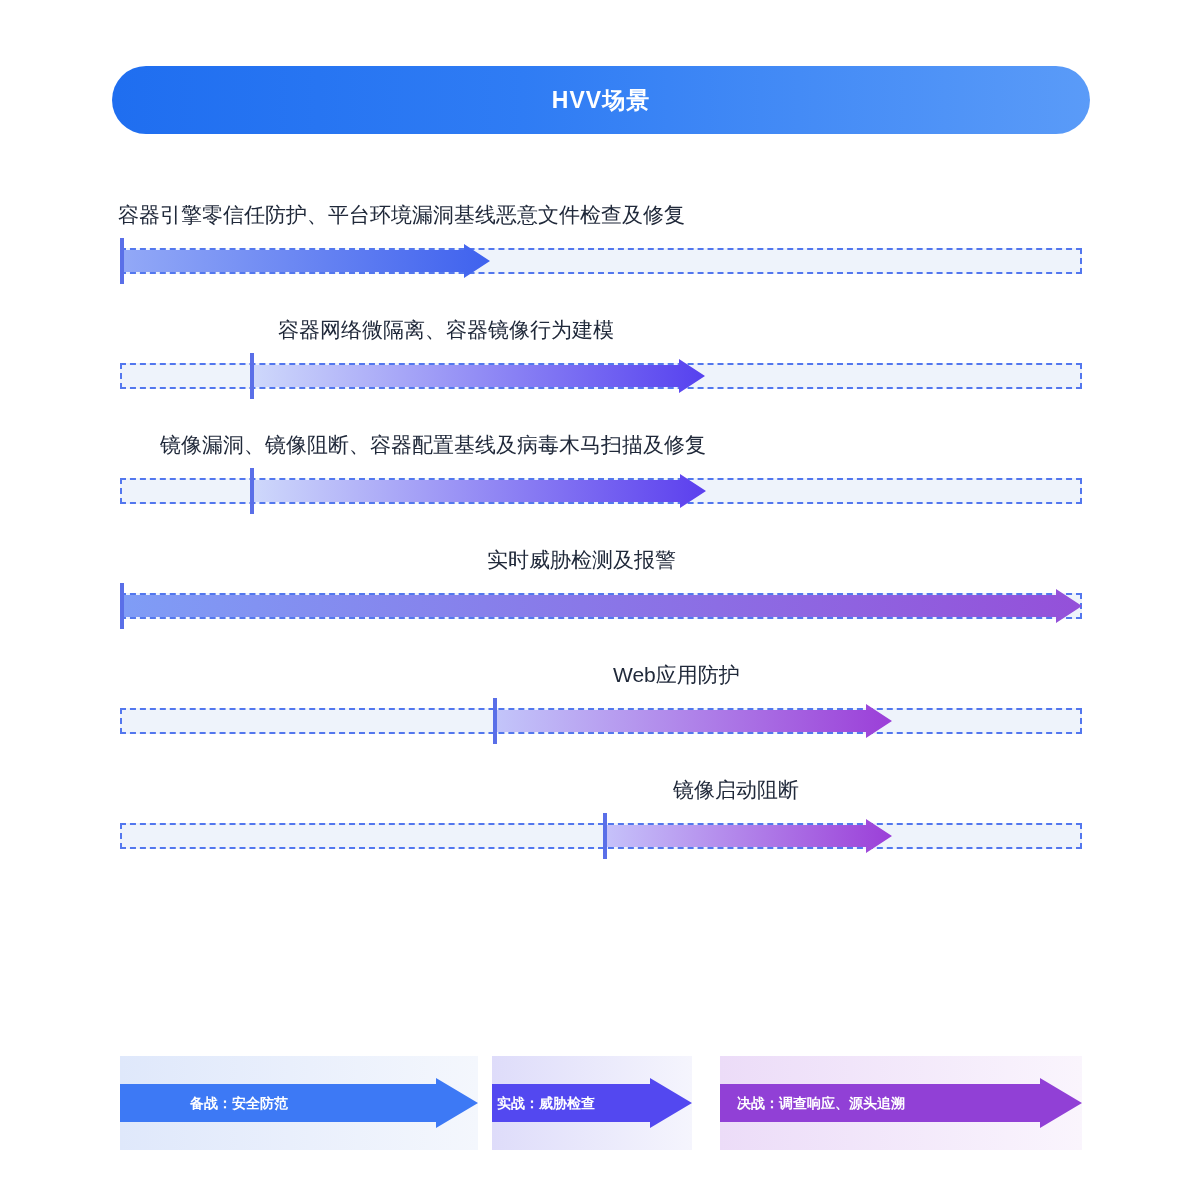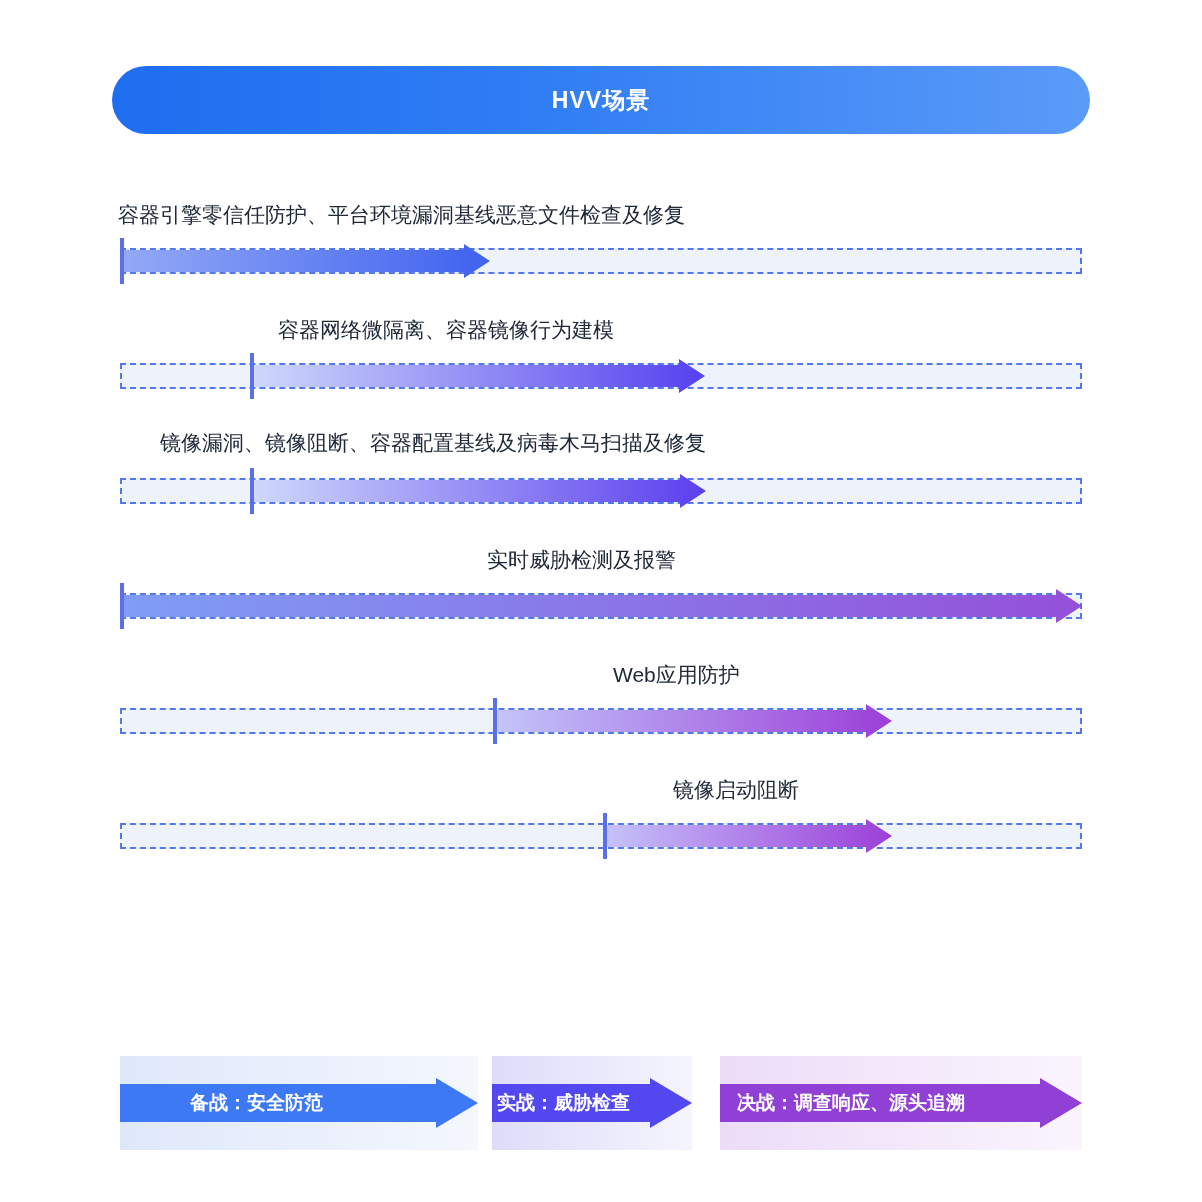--- a/index.html
+++ b/index.html
@@ -129,21 +129,21 @@
     width: 100%;
     height: 100%;
     overflow: visible;
   }
   .phase-label {
     position: absolute;
     top: 22px;
     height: 50px;
     line-height: 50px;
     color: #ffffff;
-    font-size: 19px;
+    font-size: 14px;
     font-weight: 700;
     white-space: nowrap;
     z-index: 4;
   }
 </style>
 </head>
 <body>
 
 <div class="canvas">
 
@@ -191,21 +191,21 @@
             <defs>
               <linearGradient id="rg2" x1="0" y1="0" x2="1" y2="0">
                 <stop offset="0%" stop-color="#cfd9fb"></stop>
                 <stop offset="100%" stop-color="#5b3fee"></stop>
               </linearGradient>
             </defs>
             <path d="M0,6 L430,6 L430,0 L456,17 L430,34 L430,28 L0,28 Z" fill="url(#rg2)"></path>
           </svg>
         </div>
         <div class="row-tick" style="left: 250px; background: rgb(90, 111, 232);"></div>
-        <div class="row-label" style="left: 160px; color: rgb(32, 41, 58); font-family: Liberation Mono, monospace;">镜像漏洞、镜像阻断、容器配置基线及病毒木马扫描及修复</div>
+        <div class="row-label" style="left: 160px; color: rgb(32, 41, 58);">镜像漏洞、镜像阻断、容器配置基线及病毒木马扫描及修复</div>
       </div>
       <div class="row" style="top: 545px;">
         <div class="row-track" style="left: 120px; width: 962px; background: rgb(238, 243, 251); border-color: rgb(83, 119, 238);"></div>
         <div class="row-arrow" style="left: 120px; width: 962px;">
           <svg viewBox="0 0 962 34" preserveAspectRatio="none">
             <defs>
               <linearGradient id="rg3" x1="0" y1="0" x2="1" y2="0">
                 <stop offset="0%" stop-color="#7f9df6"></stop>
                 <stop offset="100%" stop-color="#9450d9"></stop>
               </linearGradient>

